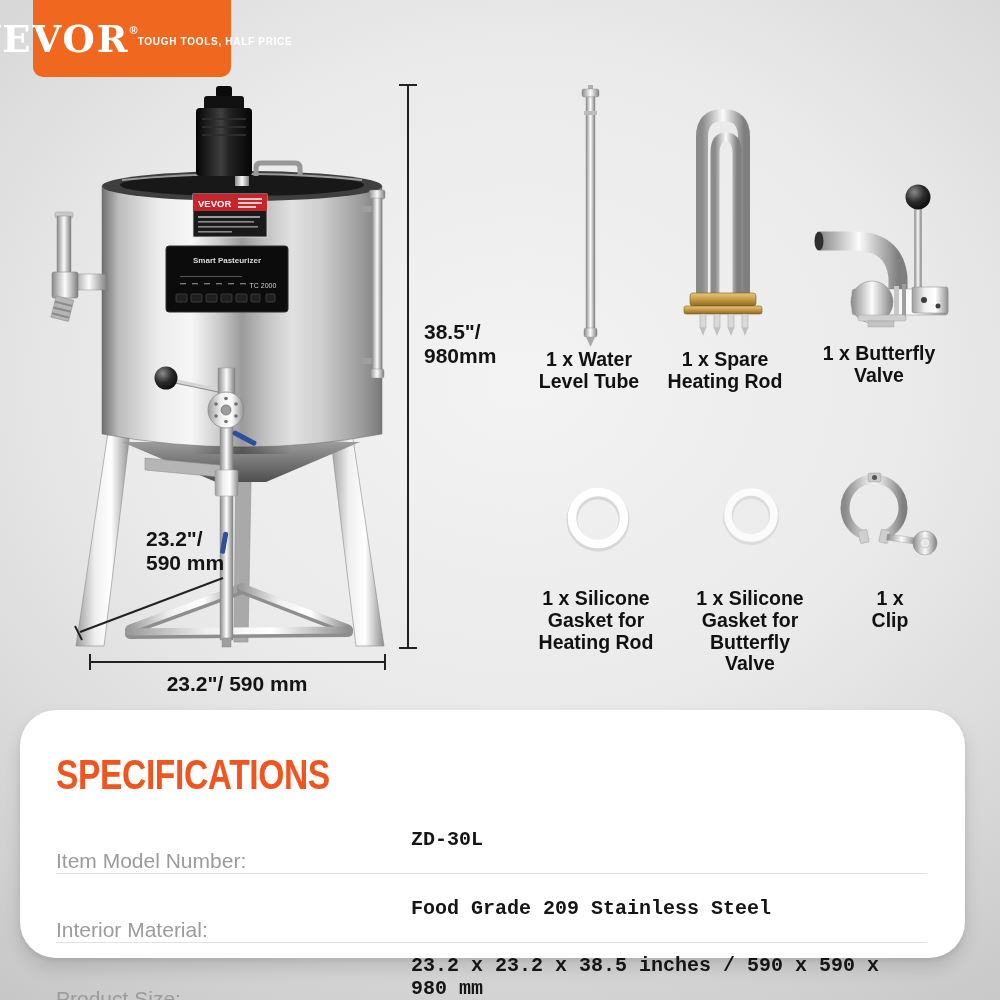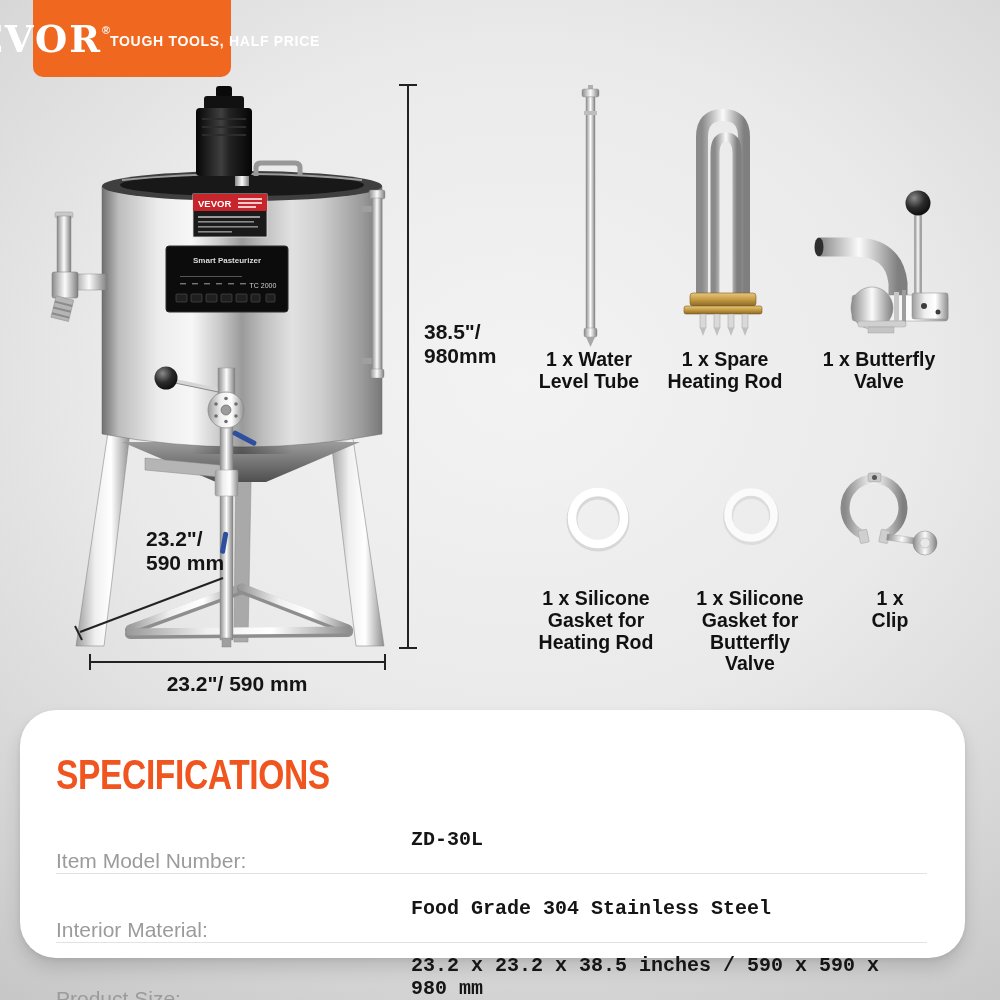--- a/index.html
+++ b/index.html
@@ -14,21 +14,21 @@
     background:#F0681F;border-radius:0 0 10px 10px;
     display:flex;flex-direction:row;align-items:center;justify-content:center;
     color:#fff;
   }
   .logo-word{
     font-family:"DejaVu Serif",serif;font-weight:bold;font-size:37px;line-height:1;
     letter-spacing:2px;margin-top:2px;
   }
   .logo-reg{font-size:11px;vertical-align:18px;letter-spacing:0;font-family:"Liberation Sans",sans-serif;}
   .logo-tagline{
-    font-size:14px;font-weight:bold;letter-spacing:.7px;margin-top:5px;white-space:nowrap;text-align:right;
+    font-size:10px;font-weight:bold;letter-spacing:.7px;margin-top:5px;white-space:nowrap;text-align:right;
   }
   
   .dim-label{
     position:absolute;font-weight:bold;color:#141414;font-size:21px;line-height:1.12;
     white-space:pre-line;
   }
   .dim-height{left:424px;top:320px;}
   .dim-depth{left:146px;top:527px;}
   .dim-width{left:92px;top:672px;width:290px;text-align:center;white-space:nowrap;}
   
@@ -284,21 +284,21 @@
         <polygon points="38,243 44,243 41,251 " fill="#bfbfbf"></polygon>
           <polygon points="52,243 58,243 55,251" fill="#bfbfbf"></polygon>
         <polygon points="66,243 72,243 69,251" fill="#bfbfbf"></polygon>
           <polygon points="80,243 86,243 83,251" fill="#bfbfbf"></polygon>
       </g>
     </svg>
     <div class="acc-label">1 x Spare
 Heating Rod</div>
   </div>
 
-  <div class="acc acc-row1" style="left:808px;top:85px;width:142px">
+  <div class="acc acc-row1" style="left:808px;top:79px;width:142px">
     <svg width="142" height="262">
       <rect x="106.5" y="128" width="7" height="84" fill="url(#gTube)" stroke="#7f7f7f" stroke-width=".3"></rect>
       <circle cx="110" cy="118" r="12.5" fill="url(#gBall)"></circle>
       <path d="M12,162 h34 q40,0 44,36 v14" fill="none" stroke="url(#gTube)" stroke-width="19"></path>
       <ellipse cx="11" cy="162" rx="4.5" ry="9.5" fill="#2f2f2f"></ellipse>
       <rect x="44" y="210" width="96" height="26" rx="3" fill="url(#gLeg)" stroke="#8c8c8c" stroke-width=".5"></rect>
       <circle cx="64" cy="223" r="21" fill="url(#gTube)" stroke="#858585" stroke-width=".5"></circle>
       <rect x="86" y="207" width="5" height="32" fill="#c7c7c7"></rect>
       <rect x="94" y="205" width="4" height="36" fill="#9e9e9e"></rect>
       <rect x="104" y="208" width="36" height="26" rx="2" fill="url(#gLeg)" stroke="#888" stroke-width=".5"></rect>
@@ -354,21 +354,21 @@
 
   <div class="spec-card">
     <h2 class="spec-title">SPECIFICATIONS</h2>
     <div class="spec-table">
       <div class="spec-row">
         <div class="spec-label">Item Model Number:</div>
         <div class="spec-value">ZD-30L</div>
       </div>
       <div class="spec-row">
         <div class="spec-label">Interior Material:</div>
-        <div class="spec-value">Food Grade 304 Stainless Steel</div>
+        <div class="spec-value">Food Grade 209 Stainless Steel</div>
       </div>
       <div class="spec-row">
         <div class="spec-label">Product Size:</div>
         <div class="spec-value">23.2 x 23.2 x 38.5 inches / 590 x 590 x 980 mm</div>
       </div>
     </div>
   </div>
 
 </div>
 

